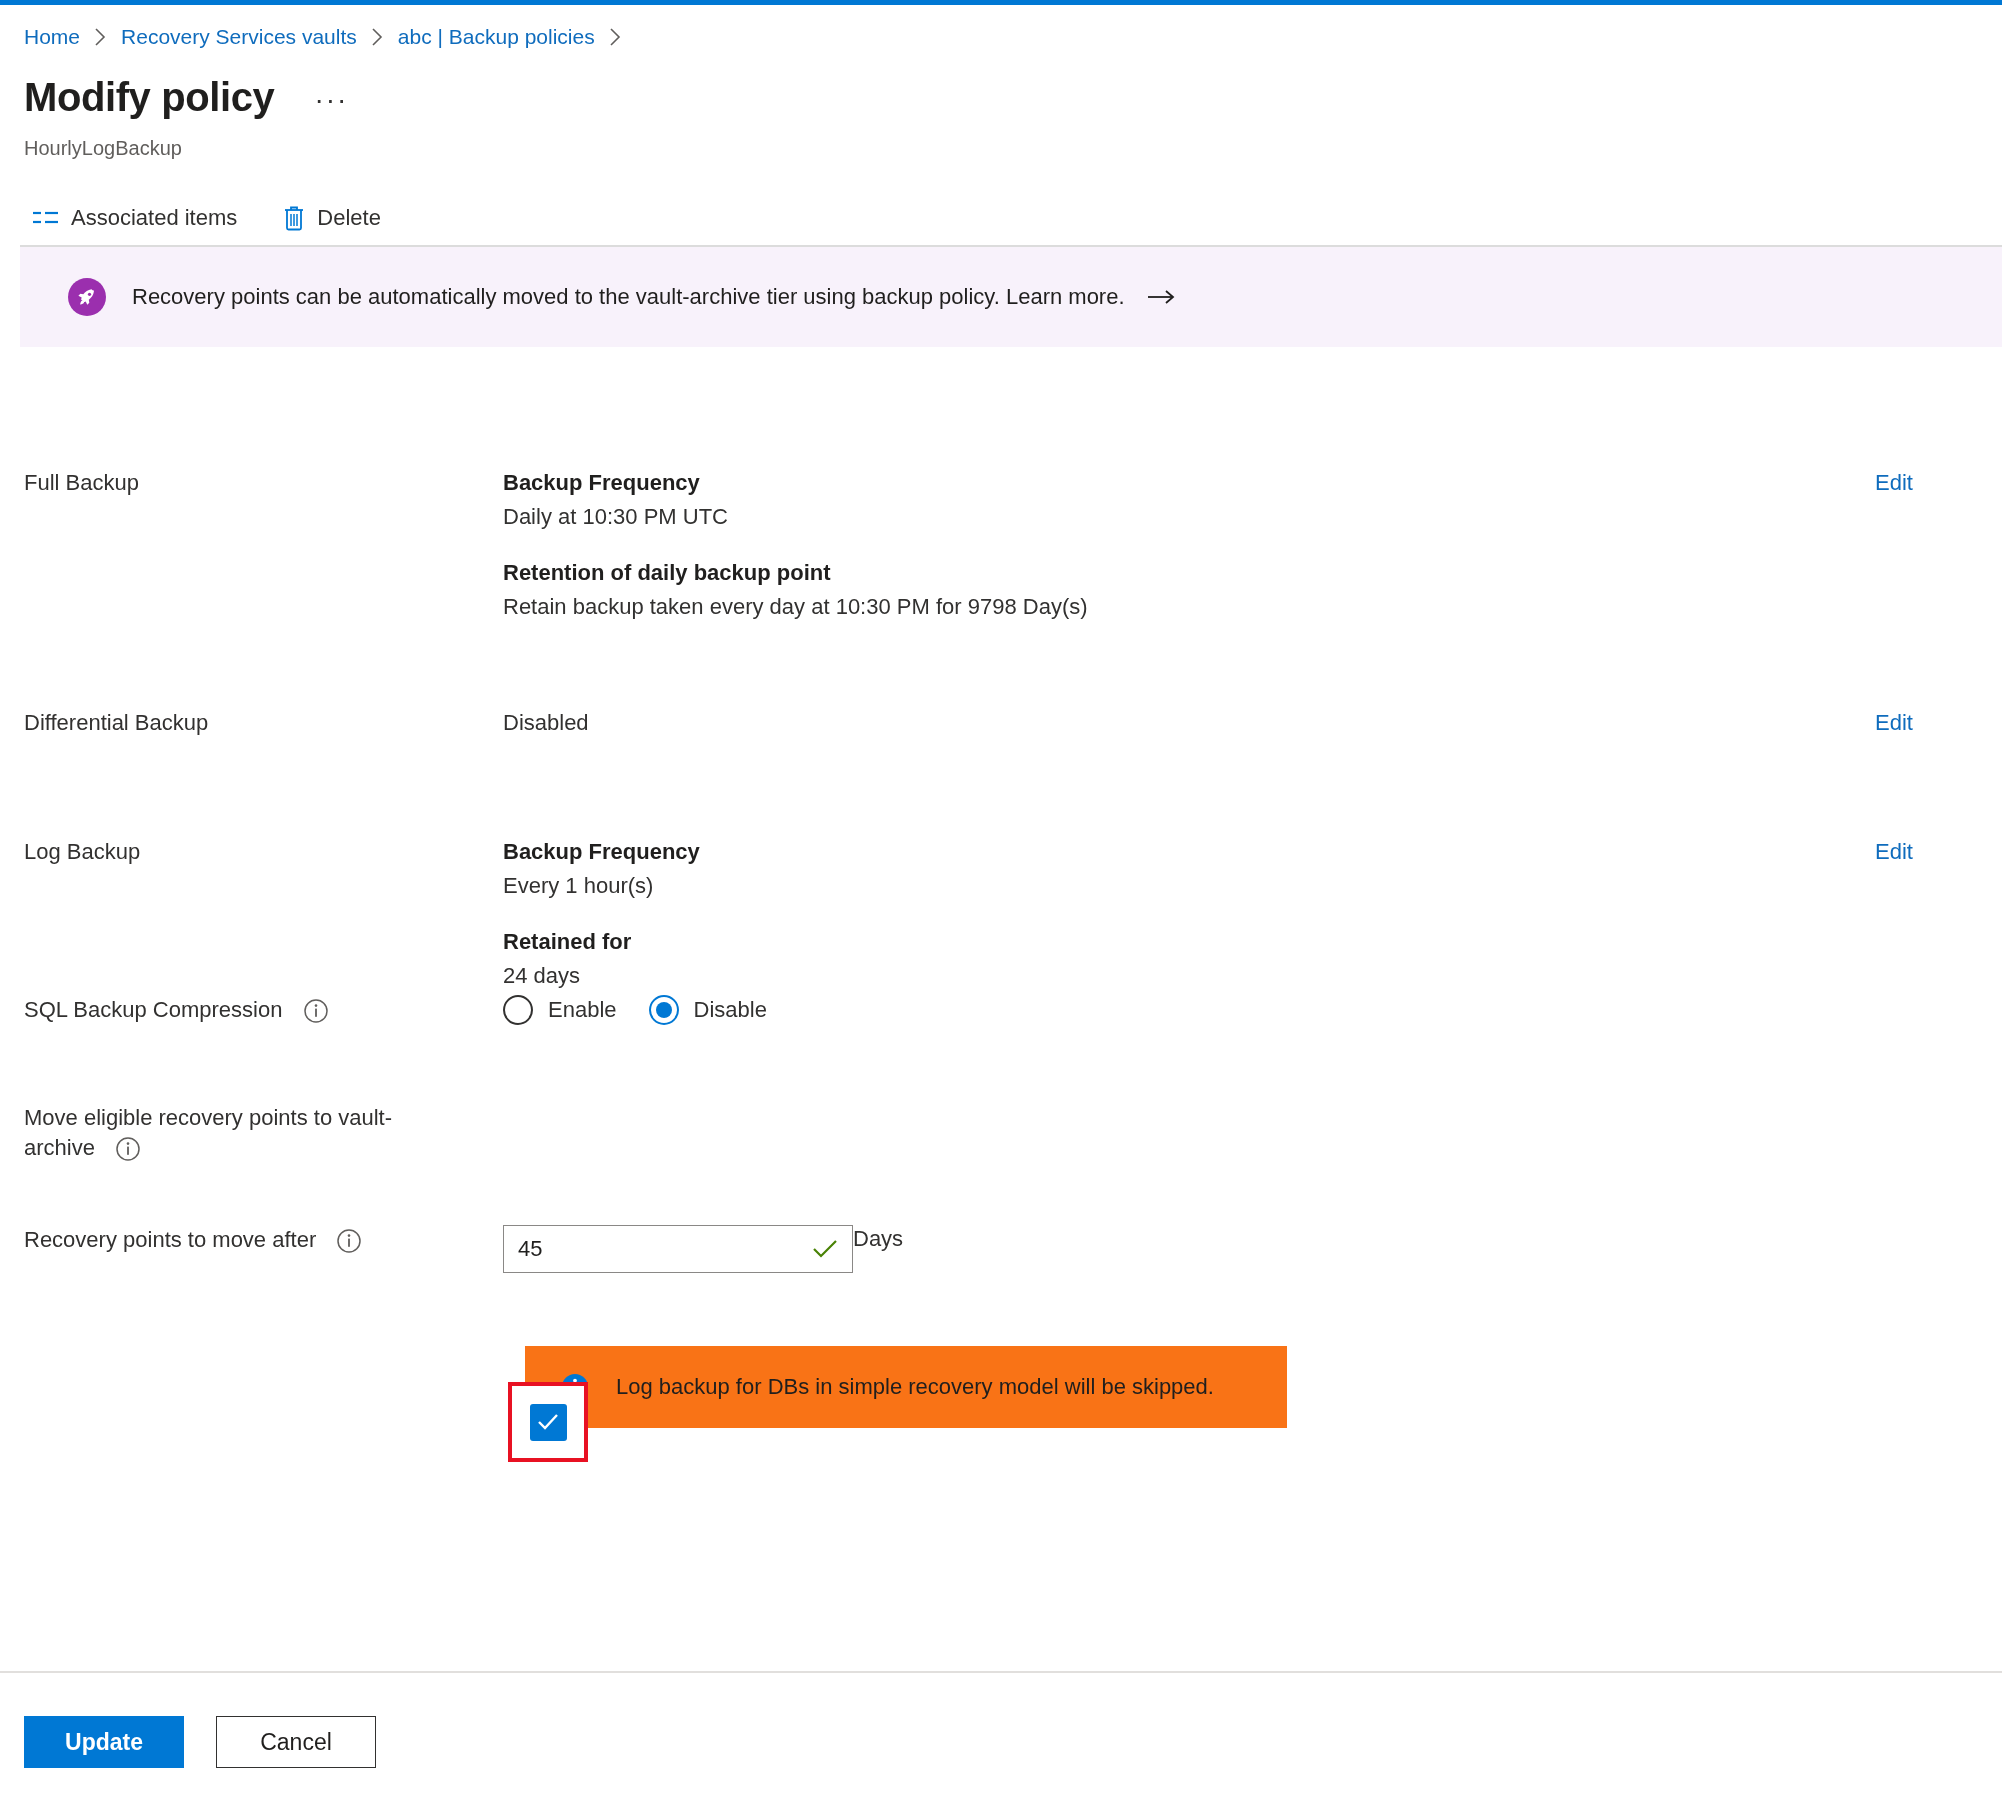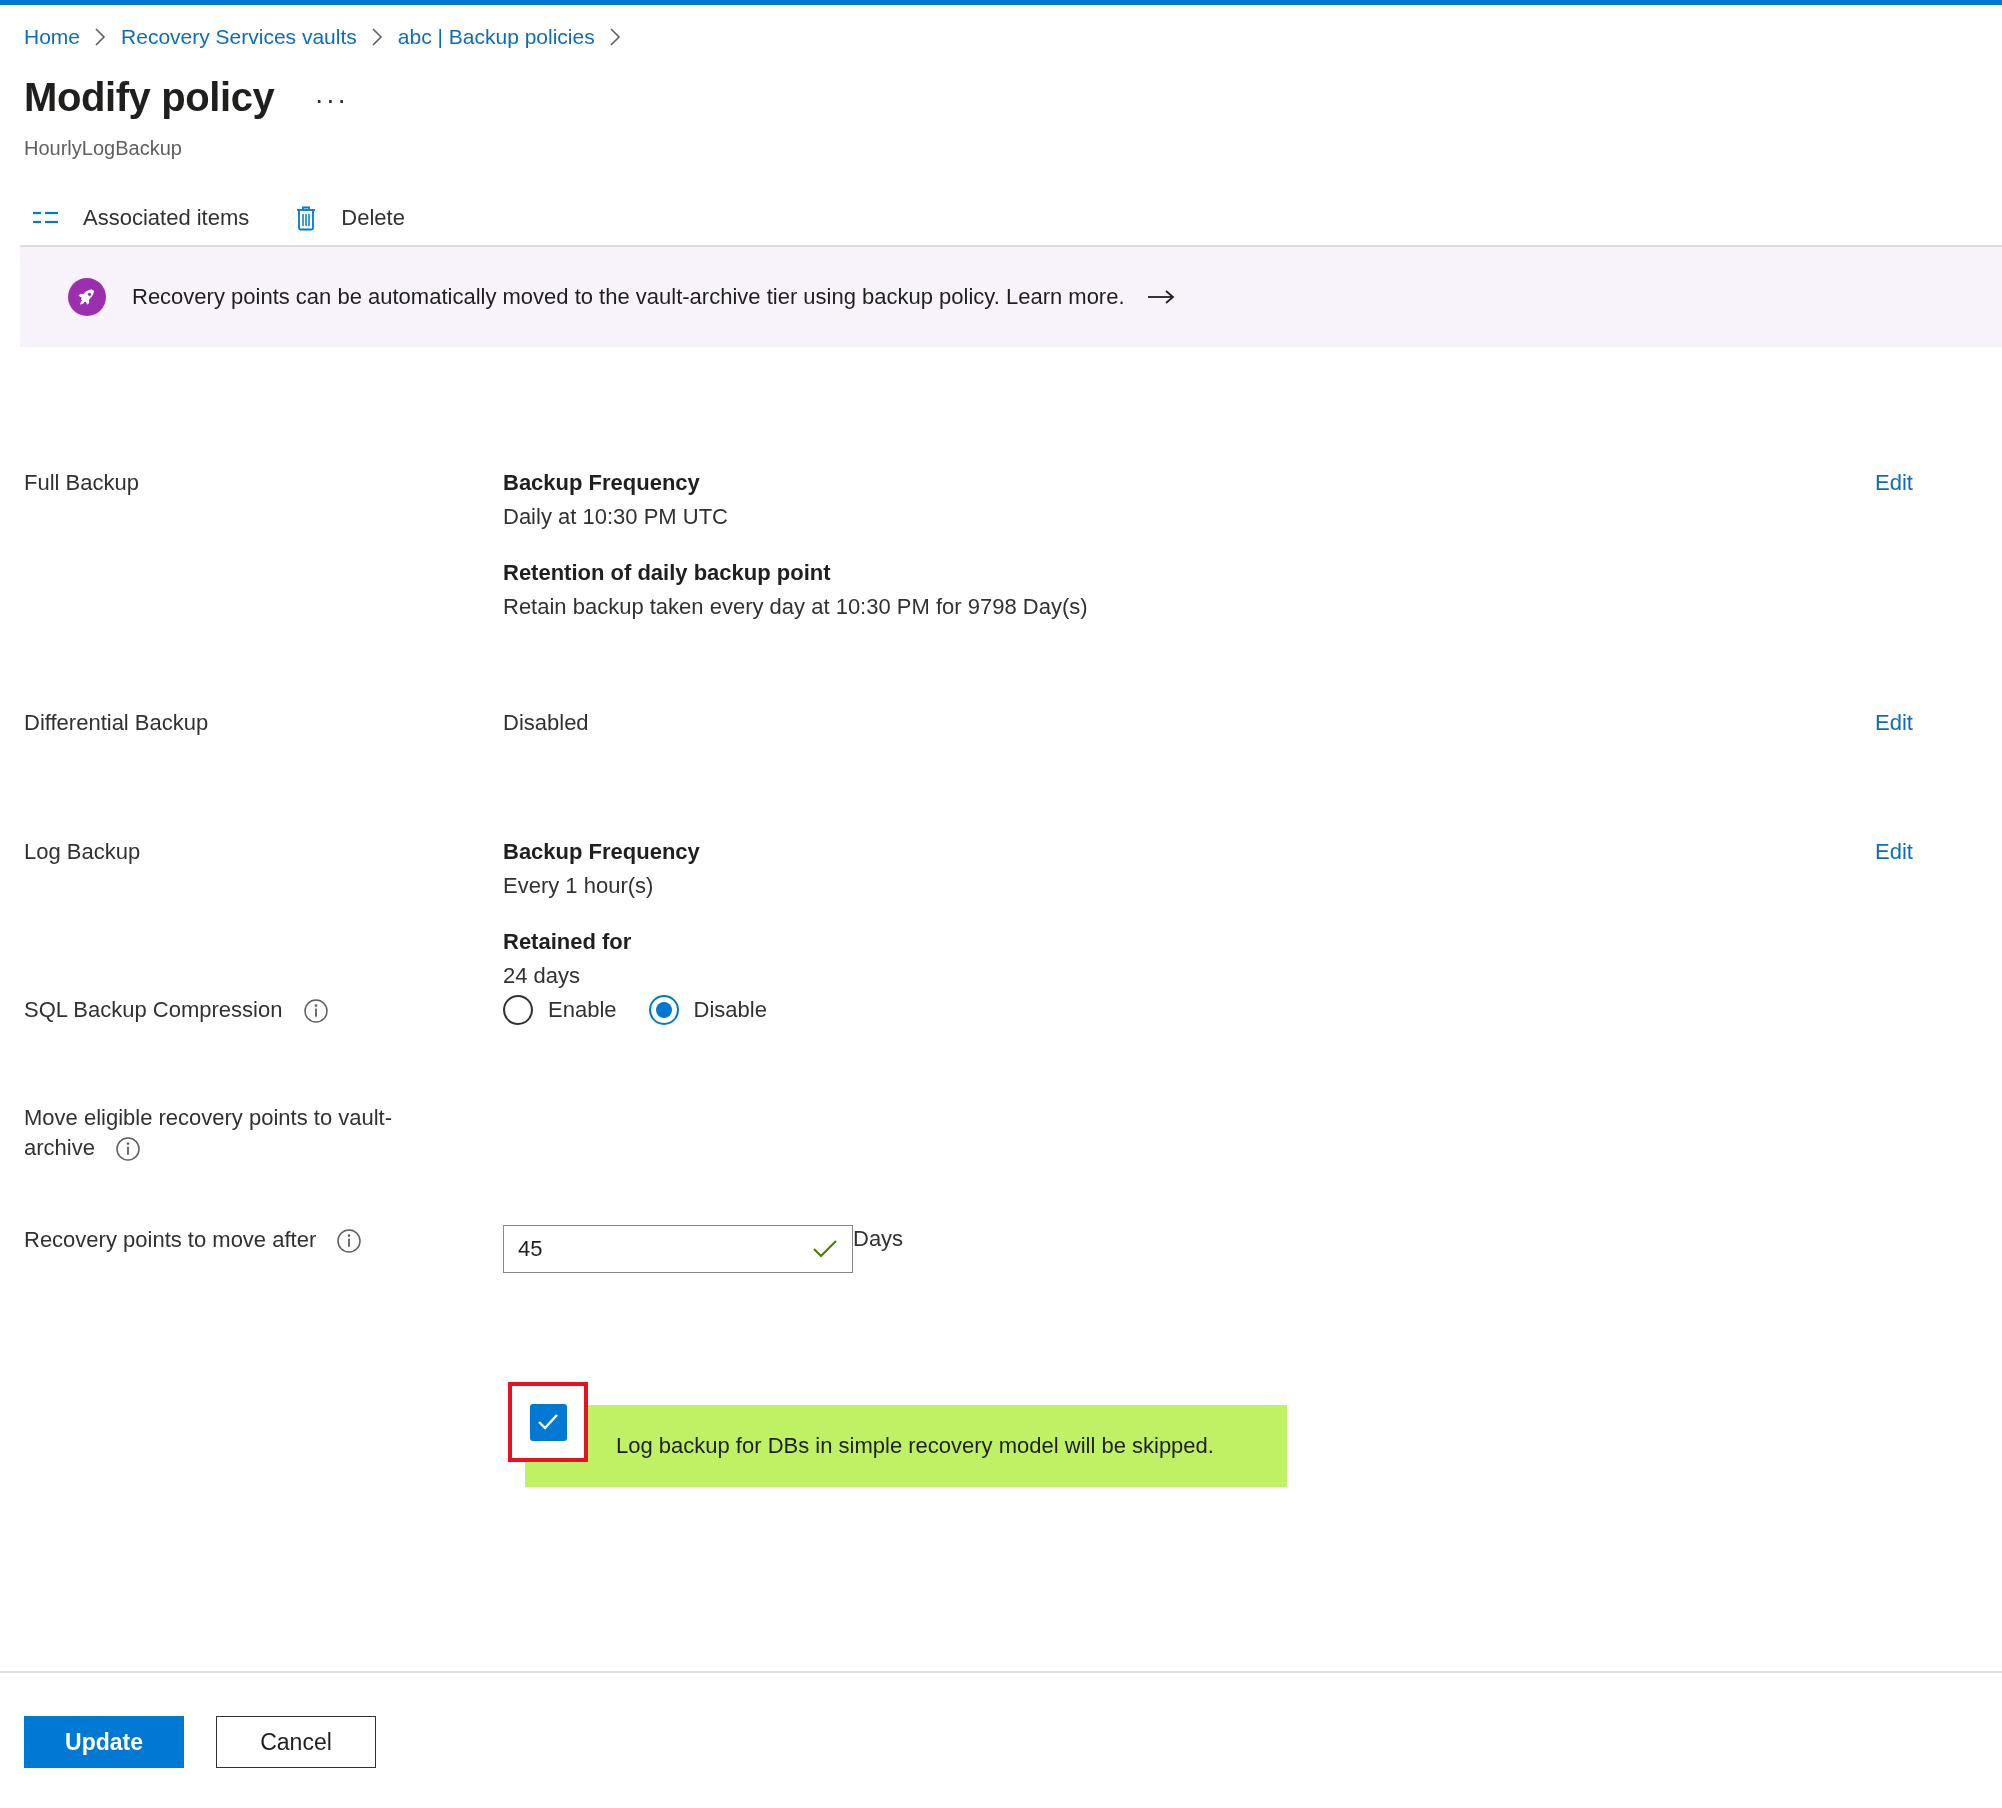--- a/index.html
+++ b/index.html
@@ -89,21 +89,21 @@
     position: absolute;
     top: 198px;
     left: 24px;
     display: flex;
     align-items: center;
     gap: 30px;
   }
   .cmd-btn {
     display: flex;
     align-items: center;
-    gap: 24px;
+    gap: 12px;
     padding: 6px 8px;
     cursor: pointer;
     background: none;
     border: none;
     font-family: inherit;
   }
   .cmd-label {
     font-size: 22px;
     color: #323130;
     line-height: 28px;
@@ -194,24 +194,24 @@
     line-height: 30px;
     color: #323130;
     margin: 4px 0 0 0;
   }
   .gap-block { height: 26px; }
 
   
   .callout {
     position: absolute;
     left: 525px;
-    top: 1055px;
+    top: 996px;
     width: 762px;
     height: 82px;
-    background: #bef264;
+    background: #f97316;
     display: flex;
     align-items: center;
     padding-left: 35px;
   }
   .callout-icon { flex: 0 0 auto; display: flex; }
   .callout-text {
     margin-left: 26px;
     font-size: 22px;
     color: #201f1e;
     line-height: 28px;

